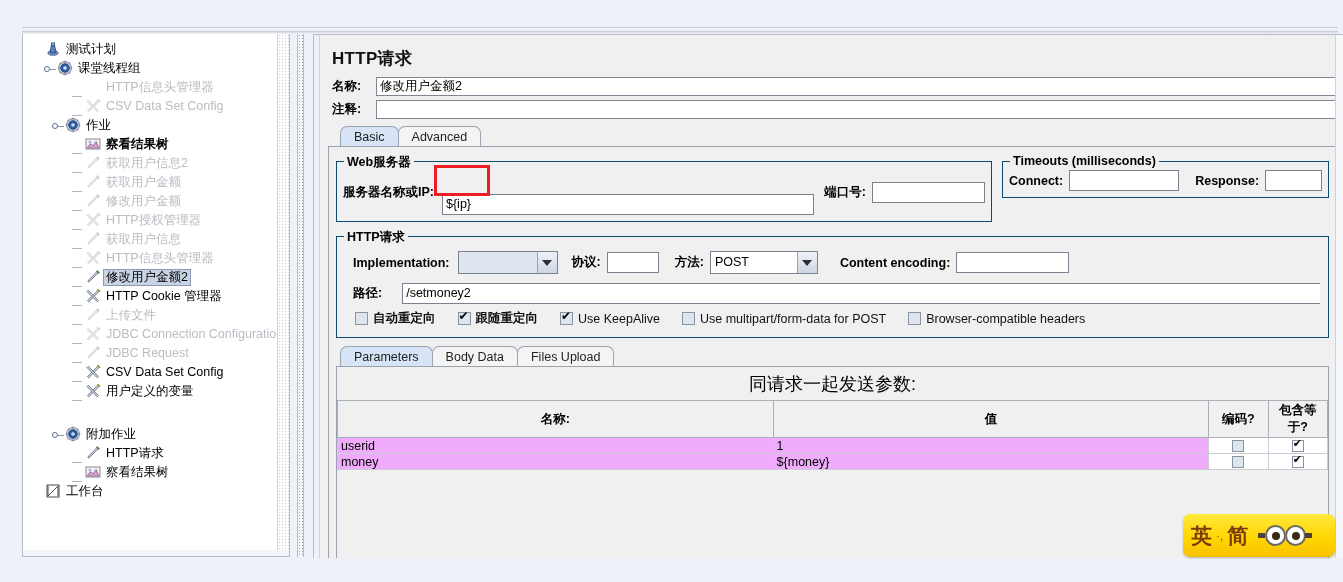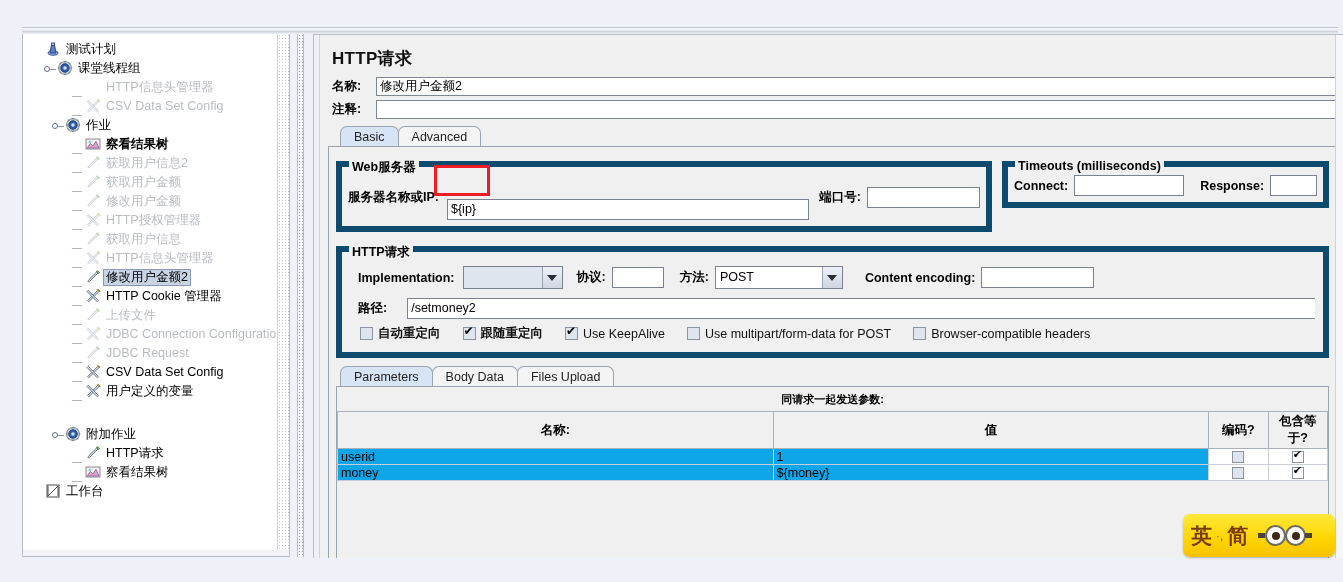--- a/index.html
+++ b/index.html
@@ -124,21 +124,21 @@
     border-radius: 7px 7px 0 0; background: #f4f4f4; margin-right: -1px;
     color: #222;
   }
   .tab.active { background: #d6e4f5; font-weight: normal; }
   .tabbody {
     margin: 0 6px 0 8px; border: 1px solid #9aa3b0; background: #f0f0f0;
     position: relative; top: -1px; padding: 6px 5px 5px 5px; height: 455px;
   }
 
   
-  .group { position: relative; border: 6px solid #0c4a6e; margin: 8px 4px 4px 4px; padding: 8px 6px 6px 6px; }
+  .group { position: relative; border: 1px solid #0c4a6e; margin: 8px 4px 4px 4px; padding: 8px 6px 6px 6px; }
   .group > .gtitle {
     position: absolute; top: -8px; left: 7px; background: #f0f0f0; padding: 0 3px;
     font-size: 12.5px; font-weight: bold; color: #000;
   }
   .row { display: flex; align-items: center; }
   .lab { font-weight: bold; font-size: 12.5px; white-space: nowrap; }
   .lab.norm { font-weight: bold; }
   .inp {
     height: 21px; background: #fff; border: 1px solid #7a828f;
     font-size: 12.5px; line-height: 19px; padding: 0 3px; color: #000;
@@ -168,29 +168,29 @@
   .cbtxt { font-size: 12.5px; color: #111; white-space: nowrap; }
   .cbtxt.cn { font-weight: bold; }
 
   
   .inner-tabs { display: flex; align-items: flex-end; margin: 8px 0 0 6px; }
   .inner-tabs .tab { height: 21px; }
   .tablewrap {
     border: 1px solid #9aa3b0; background: #f0f0f0; margin: 0 2px 0 2px; position: relative; top: -1px;
     height: 215px;
   }
-  .tbl-caption { text-align: center; font-size: 11px; font-weight: bold; padding: 5px 0 4px 0; color: #000; }
+  .tbl-caption { text-align: center; font-size: 18px; font-weight: normal; padding: 5px 0 4px 0; color: #000; }
   table.params { width: 100%; border-collapse: collapse; table-layout: fixed; background: #fff; }
   table.params th {
     background: #f0f0f0; border: 1px solid #a9b0ba; font-size: 12.5px; font-weight: bold;
     height: 20px; text-align: center; color: #000;
   }
   table.params td {
     border: 1px solid #c8cdd6; border-top: none; font-size: 12.5px; height: 16px;
-    padding: 0 3px; background: #0ea5e9; color: #000;
+    padding: 0 3px; background: #f0abfc; color: #000;
   }
   table.params td.ck { text-align: center; background: #fff; }
   .tcb {
     display: inline-block; width: 12px; height: 12px; border: 1px solid #8b94a2;
     background: #dfe5ee; position: relative; vertical-align: middle;
   }
   .tcb.on { background: #fff; }
   .tcb.on::after { content: "✔"; position: absolute; left: 0px; top: -4px; font-size: 11px; line-height: 12px; color: #000; }
 
   
@@ -583,21 +583,21 @@
             <span class="lab norm">Implementation:</span>
             <span class="combo empty" style="width:100px; margin-left:8px;">
               <span class="cval"></span>
               <span class="cbtn">
                   <span class="caret"></span>
                 </span>
             </span>
             <span class="lab" style="margin-left:14px;">协议:</span>
             <span class="inp" style="width:52px; margin-left:6px;"></span>
             <span class="lab" style="margin-left:16px;">方法:</span>
-            <span class="combo" style="width:128px; margin-left:6px;">
+            <span class="combo" style="width:108px; margin-left:6px;">
               <span class="cval">POST</span>
               <span class="cbtn">
                   <span class="caret"></span>
                 </span>
             </span>
             <span class="lab" style="margin-left:22px;">Content encoding:</span>
             <span class="inp" style="width:113px; margin-left:6px;"></span>
           </div>
 
           <div class="row" style="margin-top:9px; margin-left:10px; margin-right:2px;">

